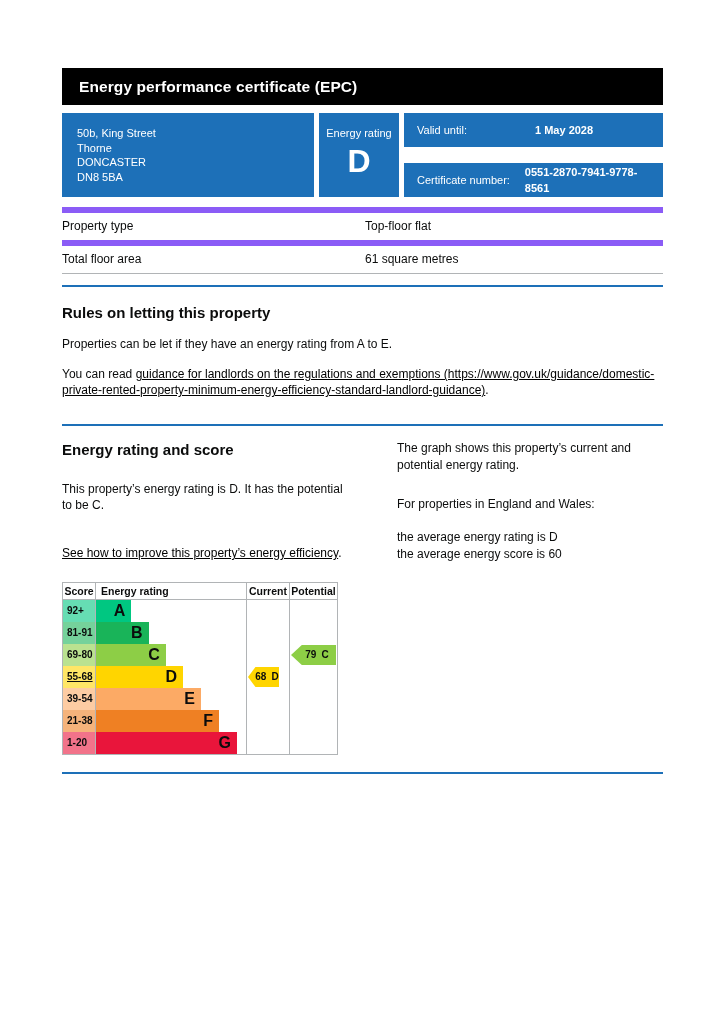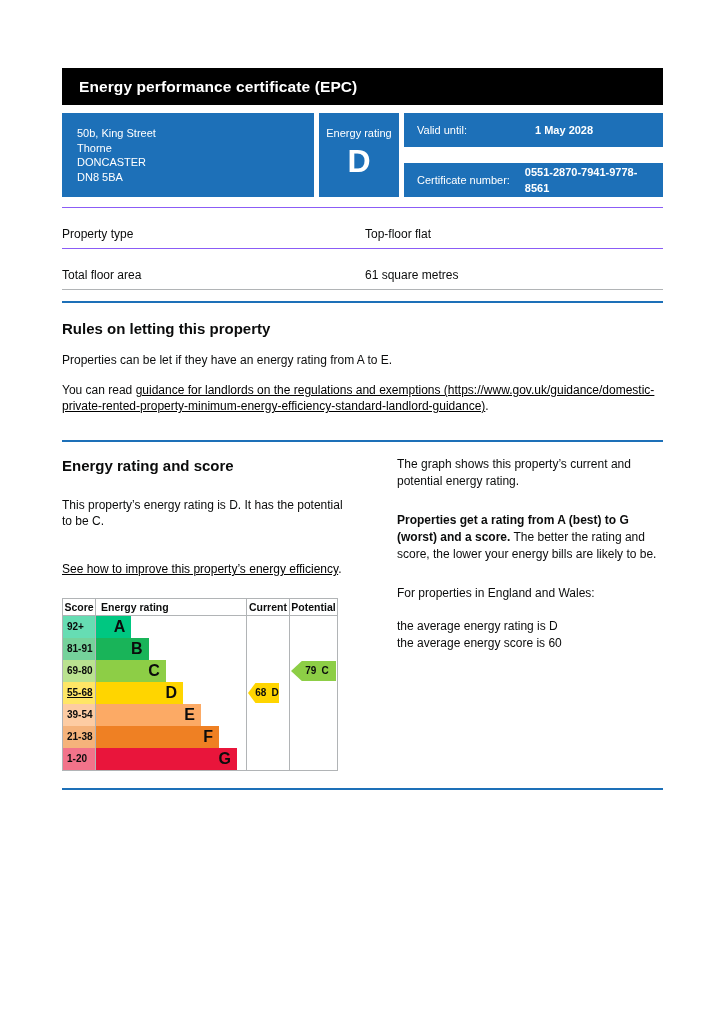--- a/index.html
+++ b/index.html
@@ -22,21 +22,21 @@
   .rating-box { width:80px; display:flex; flex-direction:column; align-items:center; padding-top:12px; }
   .rating-box .rb-label { font-size:11px; }
   .rating-box .rb-letter { font-size:32px; line-height:34px; font-weight:bold; margin-top:3px; }
   .validity { flex:1; display:flex; flex-direction:column; gap:16px; background:transparent; }
   .vrow { flex:1; background:#1d70b8; color:#fff; display:flex; align-items:center; padding:0 13px; font-size:11px; }
   .vrow .vlabel { width:118px; }
   .vrow .vvalue { font-weight:bold; }
 
   
   .prop-table { margin-top:10px; }
-  .prop-row { display:grid; grid-template-columns:303px 1fr; padding:18px 0 6px; border-top:1px solid #8b5cf6; }
+  .prop-row { display:grid; grid-template-columns:303px 1fr; padding:5px 0 6px; border-top:6px solid #8b5cf6; }
   .prop-row:last-child { border-bottom:1px solid #b1b4b6; }
 
   .rule { border:none; border-top:2px solid #1d70b8; margin:0; }
   .rule-1 { margin-top:11px; }
   .rule-2 { margin-top:26px; }
   .rule-3 { margin-top:17px; }
 
   
   h2 { font-size:15px; line-height:19px; font-weight:bold; margin:0; }
   .section-rules { margin-top:16px; }
@@ -218,21 +218,20 @@
               </div>
               <div class="cell pointer-cell"></div>
               <div class="cell pointer-cell"></div>
             </div>
           </div>
       </div>
     </div>
 
     <div class="col-right">
       <p>The graph shows this property’s current and potential energy rating.</p>
-      <p class="p2"><strong>Properties get a rating from A (best) to G (worst) and a score.</strong><span> The better the rating and score, the lower your energy bills are likely to be.</span></p>
       <p class="p3">For properties in England and Wales:</p>
       <div class="avg">
         <div>the average energy rating is D</div>
         <div>the average energy score is 60</div>
       </div>
     </div>
   </div>
 
   <hr class="rule rule-3">
 

